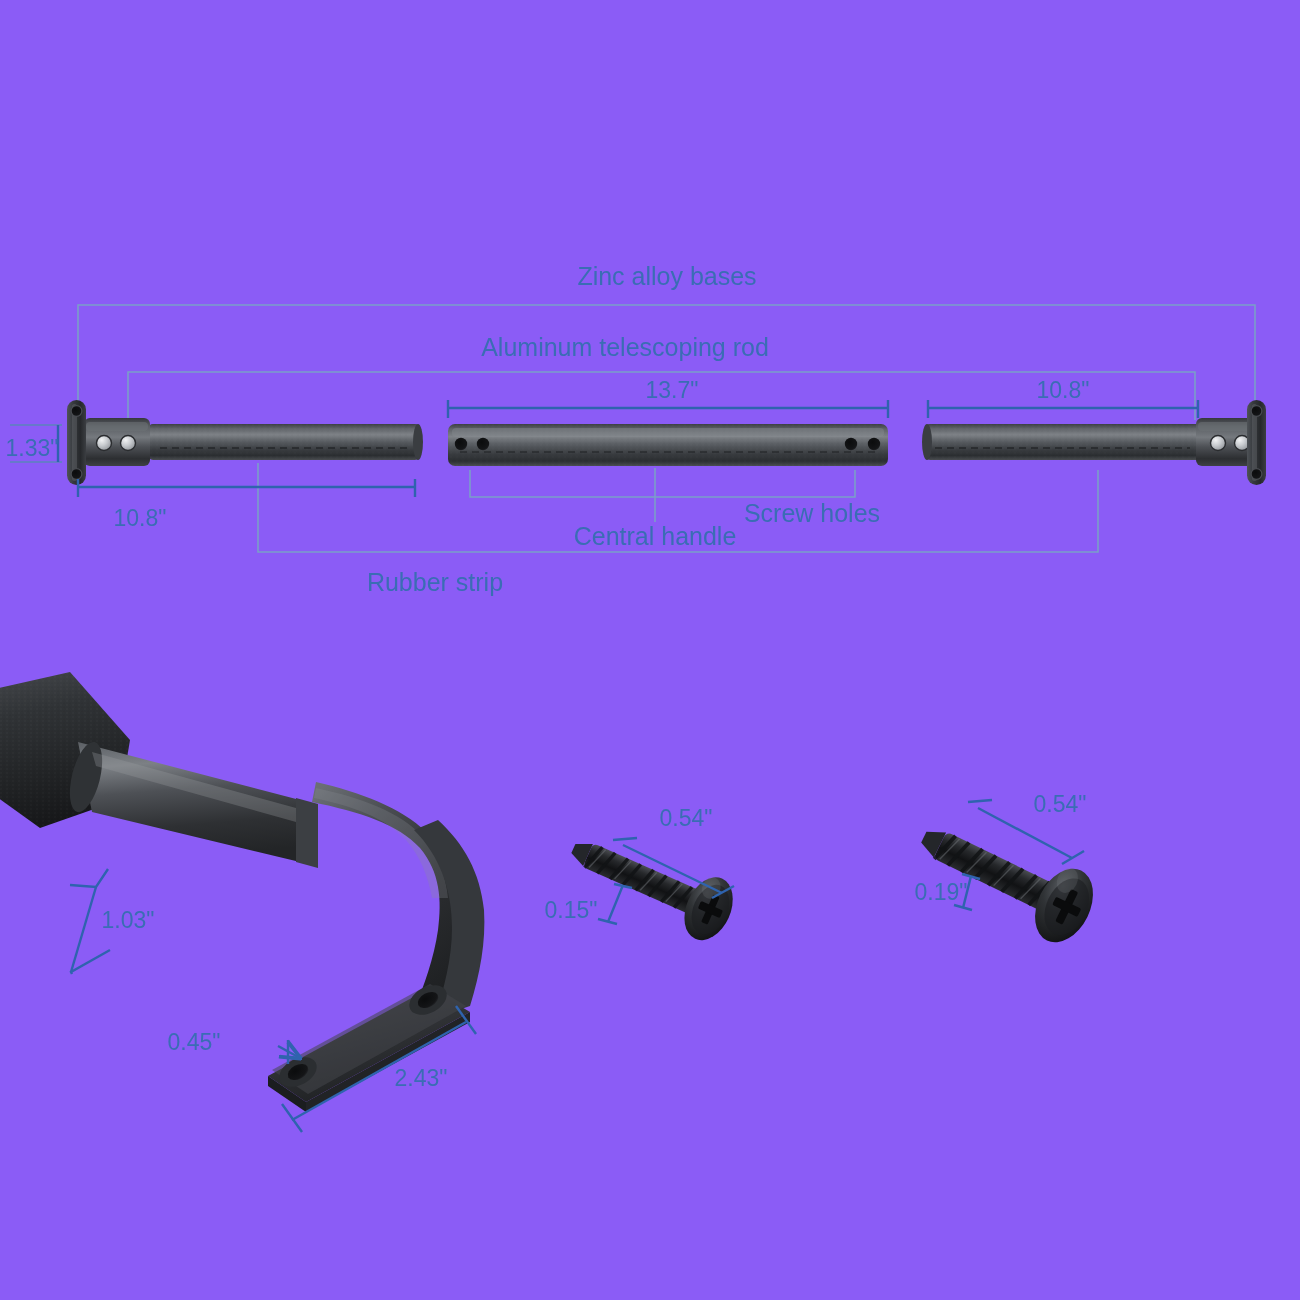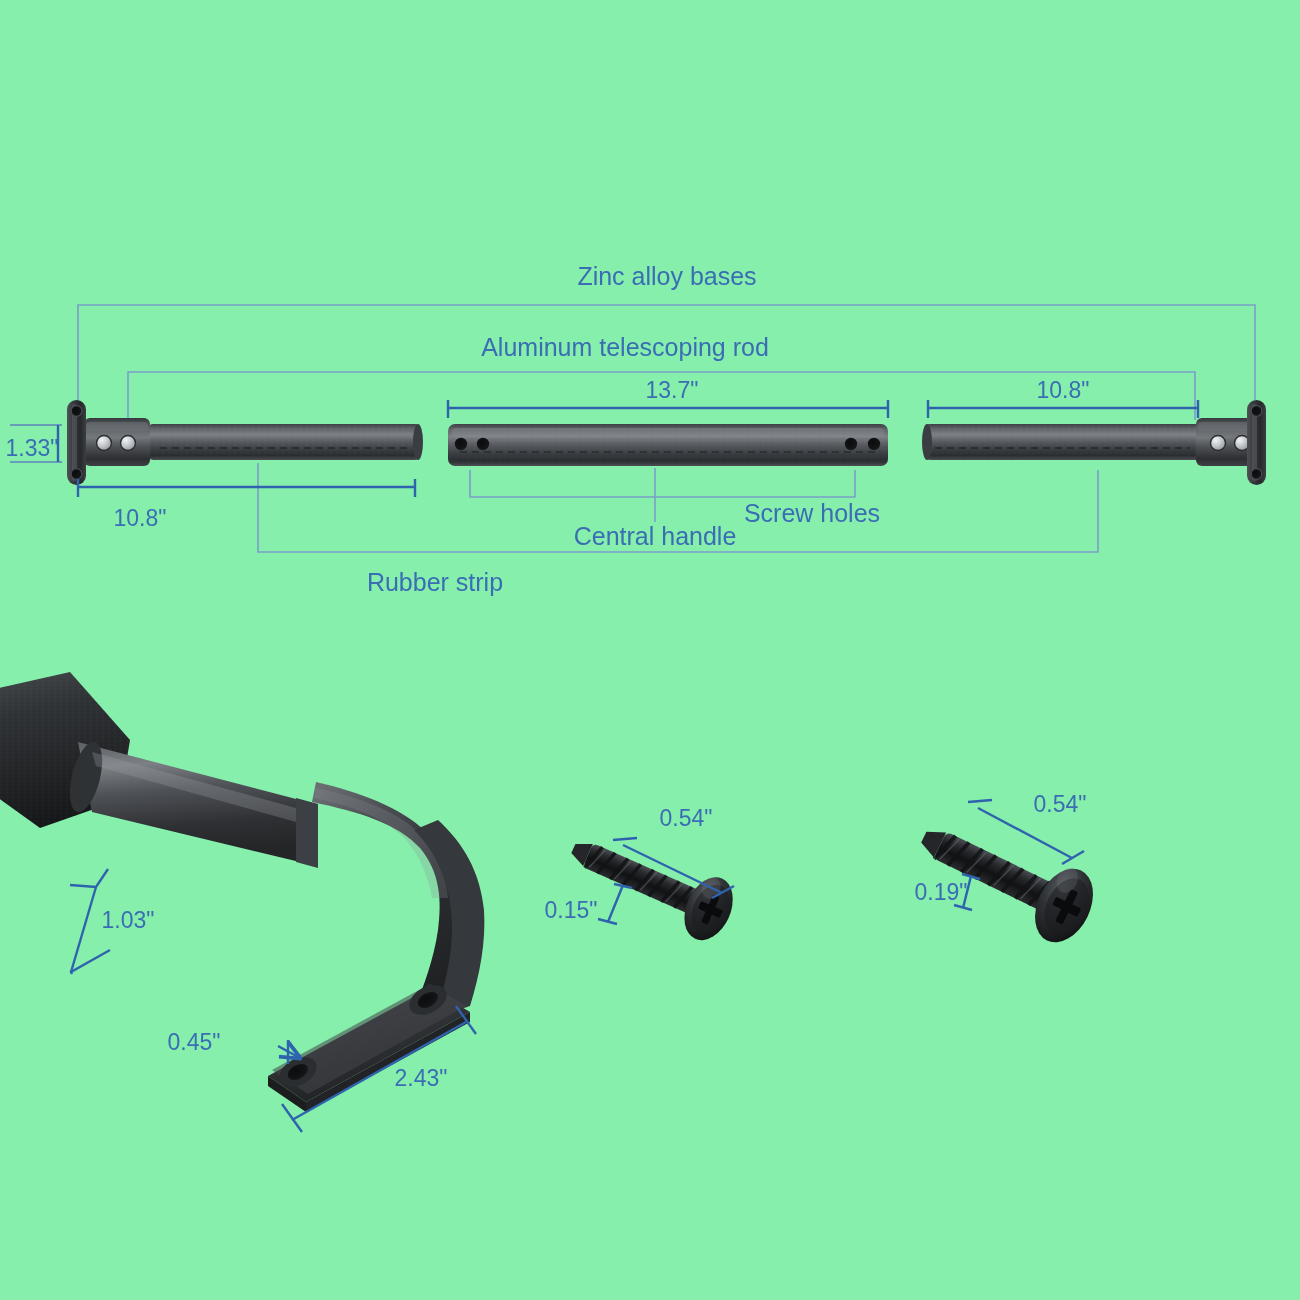--- a/index.html
+++ b/index.html
@@ -9,21 +9,21 @@
     padding: 0;
     background: #ffffff;
   }
   body {
     font-family: "Liberation Sans", sans-serif;
   }
   #canvas {
     position: relative;
     width: 1300px;
     height: 1300px;
-    background: #86efac;
+    background: #8b5cf6;
     overflow: hidden;
   }
   #svg-root {
     position: absolute;
     left: 0;
     top: 0;
     width: 1300px;
     height: 1300px;
   }
   .dimtext {

